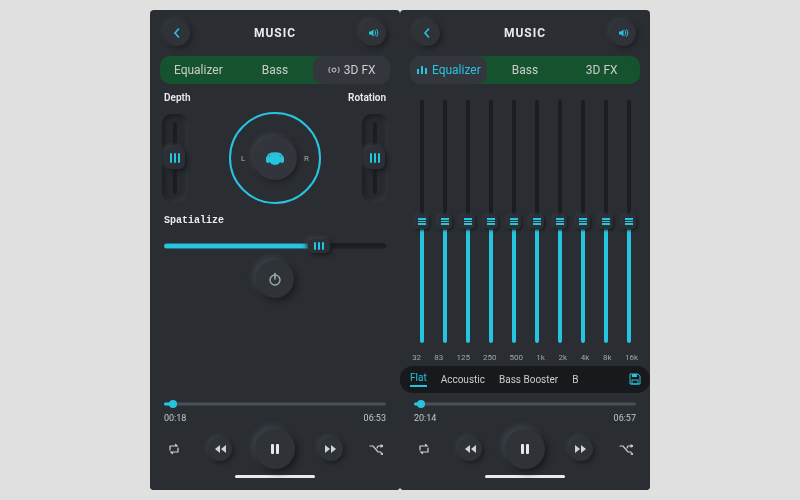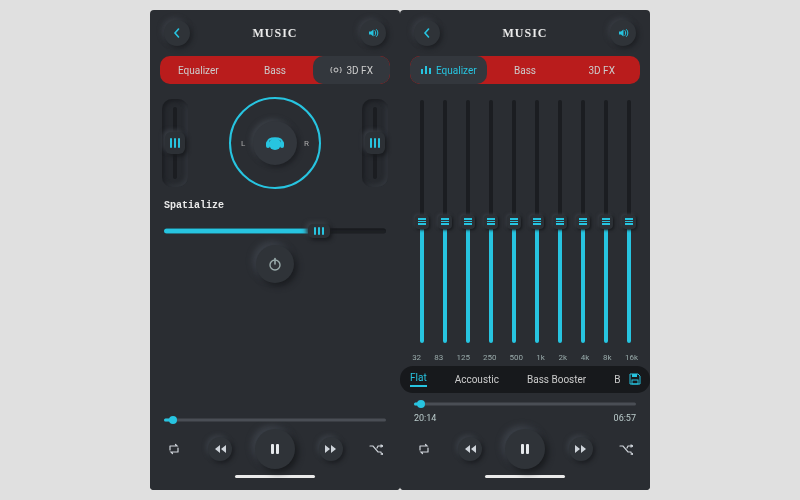--- a/index.html
+++ b/index.html
@@ -22,35 +22,34 @@
     background:#2a2d32;
     border-radius: 4px;
     color:#eaeaea;
     display:flex; flex-direction:column;
     position:relative;
     overflow:hidden;
   }
   .header {
     display:flex; align-items:center; justify-content:space-between;
     padding:10px 14px 6px;
-    font-family:Liberation Serif, serif;
   }
   .nbtn {
     width:26px; height:26px; border-radius:50%;
     background:#2f3338;
     box-shadow: 2px 2px 5px #1c1e22, -2px -2px 5px #3a3e45;
     display:flex; align-items:center; justify-content:center;
     color:#27c4e0;
     font-size:12px;
   }
   .title { font-size:12px; font-weight:700; letter-spacing:1px; }
   .tabs {
     display:flex; margin:4px 10px; border-radius:10px;
-    background:#b91c1c; overflow:hidden; height:28px;
-    font-size:10px;
+    background:#14532d; overflow:hidden; height:28px;
+    font-size:12px;
   }
   .tab {
     flex:1; display:flex; align-items:center; justify-content:center; gap:4px;
     color:#ccc;
   }
   .tab.active {
     background:#33373d;
     border-radius:10px;
   }
   .tab.active.accent { color:#27c4e0; }
@@ -161,21 +160,21 @@
     box-shadow: 1px 1px 3px #15171a, -1px -1px 3px #3b3f46;
     display:flex; flex-direction:column; align-items:center; justify-content:center; gap:1px;
   }
   .bthumb span { width:8px; height:1.5px; background:#27c4e0; }
   .freqs {
     display:flex; gap:13px; justify-content:center; padding:0 12px 4px;
     font-size:8px; color:#9aa;
   }
   .freqs div { width:18px; text-align:center; }
   .presets {
-    display:flex; align-items:center; gap:28px;
+    display:flex; align-items:center; gap:14px;
     padding:6px 10px; background:#17191c; font-size:10px;
     overflow:hidden; position:relative;border-radius:13px;
   }
   .preset { color:#ccc; white-space:nowrap; }
   .preset.active {
     color:#27c4e0;
     border-bottom:2px solid #27c4e0;
     padding-bottom:2px;
   }
   .save-ic { position:absolute; right:8px; color:#27c4e0; }
@@ -246,20 +245,24 @@
           </div>
     <div class="tab active">
       <svg class="ic" viewBox="0 0 12 10">
               <circle cx="6" cy="5" r="2" stroke="#ccc" fill="none"></circle>
               <path d="M2 2c-1.5 2-1.5 4 0 6M10 2c1.5 2 1.5 4 0 6" stroke="#ccc" fill="none"></path>
             </svg>
       <span>3D FX</span>
     </div>
   </div>
 
+  <div class="section-row">
+    <span>Depth</span>
+    <span>Rotation</span>
+  </div>
 
   <div class="fx-row">
     <div class="vslider">
       <div class="vslider-track"></div>
       <div class="vthumb" style="top:50%">
               <span></span>
               <span></span>
               <span></span>
             </div>
     </div>
@@ -307,20 +310,24 @@
             </svg>
     </div>
   </div>
 
   <div class="player">
     <div class="prog">
       <div class="prog-track"></div>
       <div class="prog-fill" style="width:4%"></div>
       <div class="prog-dot" style="left:4%"></div>
     </div>
+    <div class="times">
+      <span>00:18</span>
+      <span>06:53</span>
+    </div>
     <div class="controls">
       <div class="cbtn sm">
               <svg width="14" height="12" viewBox="0 0 14 12">
                 <path d="M3 3h7l-1.5-1.5M11 9H4l1.5 1.5M3 3v4m8 2V5" stroke="#cfd4da" stroke-width="1.2" fill="none" stroke-linecap="round"></path>
               </svg>
             </div>
       <div class="cbtn">
               <svg width="12" height="10" viewBox="0 0 12 10">
                 <path d="M6 1 1 5l5 4V1ZM12 1 7 5l5 4V1Z" fill="#cfd4da"></path>
               </svg>

